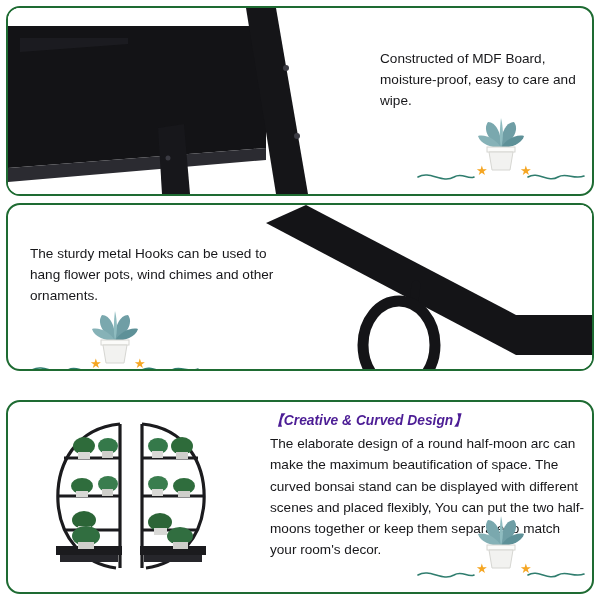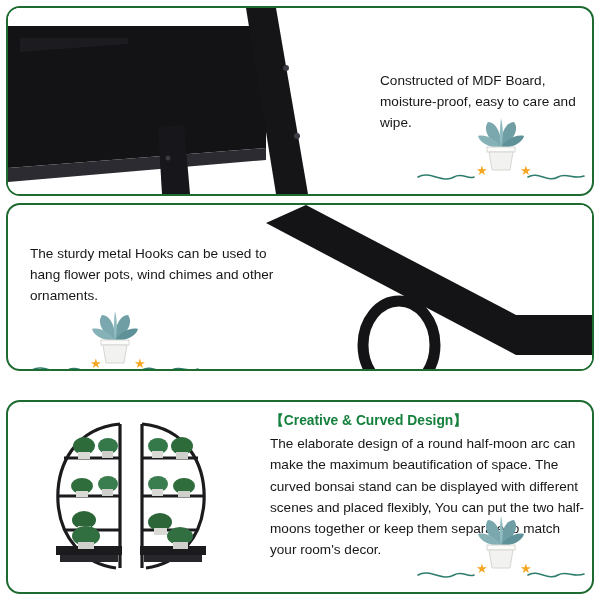--- a/index.html
+++ b/index.html
@@ -39,22 +39,23 @@
   
   .text-block {
     position: absolute;
     color: #17171a;
     font-size: 13.6px;
     line-height: 1.55;
   }
   .heading {
     font-weight: bold;
     font-size: 13.8px;
-    color: #15803d;
+    color: #4c1d95;
     margin: 0 0 2px 0;
+    font-style: italic;
   }
   .body-text {
     margin: 0;
   }
 
   
   .photo {
     position: absolute;
     overflow: hidden;
   }
@@ -92,21 +93,21 @@
     width: 170px; height: 16px;
   }
   .star {
     position: absolute;
     color: #f5a623;
     font-size: 13px;
     line-height: 1;
   }
 
   
-  #text-1 { left: 372px; top: 40px; width: 208px; margin-top: 22px; }
+  #text-1 { left: 372px; top: 40px; width: 208px; }
 
   
   #text-2 { left: 22px; top: 38px; width: 250px; }
 
   
   #text-3 { left: 262px; top: 8px; width: 318px; }
 </style>
 </head>
 <body>
 

